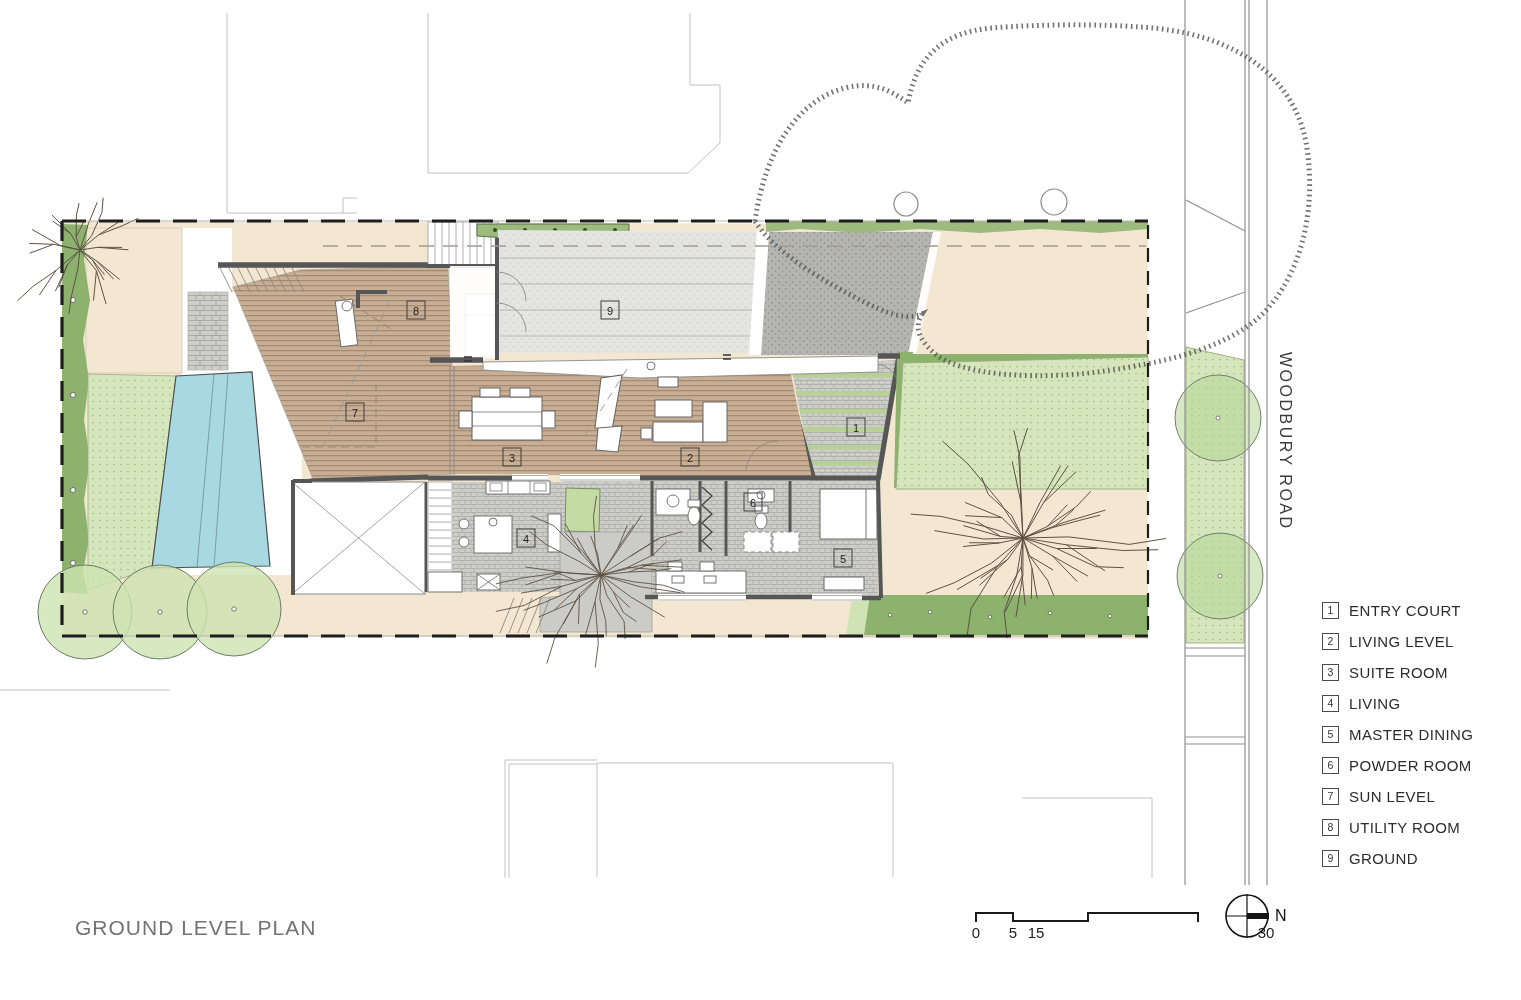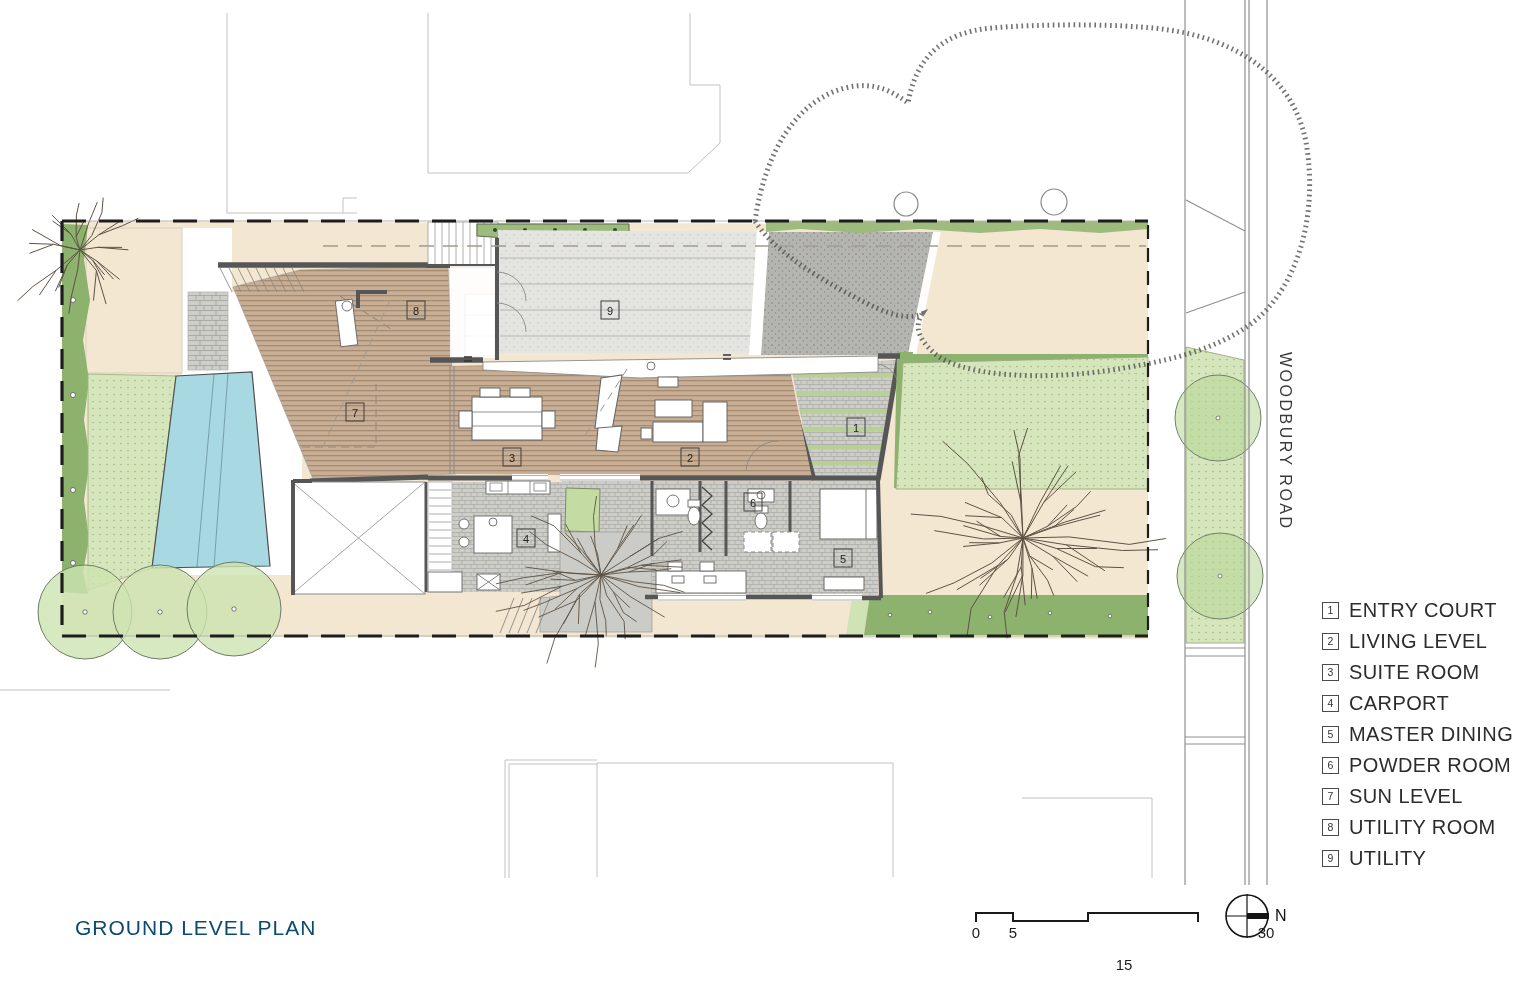--- a/index.html
+++ b/index.html
@@ -3,30 +3,30 @@
 <meta charset="utf-8">
 <style>
   html,body{margin:0;padding:0;background:#fff;}
   .stage{position:relative;width:1521px;height:1000px;background:#fff;overflow:hidden;
          font-family:"Liberation Sans",sans-serif;
          --tan:#f3e7d2;--wood:#c8ae94;--lawn:#d5e6bc;--hedge:#8cb26e;--hedgelight:#cfe3b4;
          --pool:#a8d8e2;--conc:#e4e4e0;--drive:#b4b4b0;--pave:#cdcdc9;--planter:#9cbb7c;
          --stripgreen:#b7d094;--wall:#565656;--ink:#2b2b2b;}
   .stage svg{position:absolute;left:0;top:0;}
   .ovl{position:absolute;color:var(--ink);}
-  #title{left:75px;top:916px;font-size:21px;letter-spacing:1px;color:#0c4a6e;}
+  #title{left:75px;top:916px;font-size:21px;letter-spacing:1px;color:#737373;}
   #roadlabel{left:1294px;top:352px;font-size:16px;letter-spacing:2.5px;white-space:nowrap;
              transform:rotate(90deg);transform-origin:0 0;color:#3a3a3a;}
   #nlabel{left:1275px;top:907px;font-size:16px;color:#111;}
   .scale-num{position:absolute;top:924px;font-size:15px;transform:translateX(-50%);color:#1b1b1b;}
   .legend{position:absolute;left:1322px;top:602px;}
   .legend-row{display:flex;align-items:center;height:16px;margin-bottom:15px;}
   .legend-box{width:15px;height:15px;border:1.4px solid #4a4a4a;display:flex;align-items:center;
               justify-content:center;font-size:10.5px;color:#333;margin-right:10px;flex:0 0 auto;}
-  .legend-label{font-size:20px;letter-spacing:.4px;color:#2c2c2c;white-space:nowrap;}
+  .legend-label{font-size:15px;letter-spacing:.4px;color:#2c2c2c;white-space:nowrap;}
   .marker{position:absolute;width:17px;height:17px;border:1.3px solid #3f3f3f;
           transform:translate(-50%,-50%);display:flex;align-items:center;justify-content:center;
           font-size:11px;color:#222;background:transparent;}
 </style>
 </head>
 <body>
 
 <div class="stage" style="--tan: #f3e7d2; --wood: #c8ae94; --lawn: #d5e6bc; --hedge: #8cb26e; --hedgelight: #cfe3b4; --pool: #a8d8e2; --conc: #e4e4e0; --drive: #b4b4b0; --pave: #cdcdc9; --planter: #9cbb7c; --stripgreen: #b7d094; --wall: #565656; --ink: #2b2b2b;">
 
 <svg width="1521" height="1000" viewBox="0 0 1521 1000">
@@ -338,59 +338,59 @@
     <rect x="1247" y="913" width="22" height="6" fill="#141414"></rect>
   </g>
 </svg>
 
 <div class="ovl" id="title">GROUND LEVEL PLAN</div>
 <div class="ovl" id="roadlabel">WOODBURY ROAD</div>
 <div class="ovl" id="nlabel">N</div>
 <div>
       <span class="scale-num" style="left: 976px;">0</span>
       <span class="scale-num" style="left: 1013px;">5</span>
-      <span class="scale-num" style="left: 1124px; margin-top: 32px;">15</span>
+      <span class="scale-num" style="left: 1036px;">15</span>
       <span class="scale-num" style="left: 1266px;">30</span>
     </div>
 <div class="legend">
       <div class="legend-row">
         <span class="legend-box">1</span>
         <span class="legend-label">ENTRY COURT</span>
       </div>
       <div class="legend-row">
         <span class="legend-box">2</span>
         <span class="legend-label">LIVING LEVEL</span>
       </div>
       <div class="legend-row">
         <span class="legend-box">3</span>
         <span class="legend-label">SUITE ROOM</span>
       </div>
       <div class="legend-row">
         <span class="legend-box">4</span>
-        <span class="legend-label">CARPORT</span>
+        <span class="legend-label">LIVING</span>
       </div>
       <div class="legend-row">
         <span class="legend-box">5</span>
         <span class="legend-label">MASTER DINING</span>
       </div>
       <div class="legend-row">
         <span class="legend-box">6</span>
         <span class="legend-label">POWDER ROOM</span>
       </div>
       <div class="legend-row">
         <span class="legend-box">7</span>
         <span class="legend-label">SUN LEVEL</span>
       </div>
       <div class="legend-row">
         <span class="legend-box">8</span>
         <span class="legend-label">UTILITY ROOM</span>
       </div>
       <div class="legend-row">
         <span class="legend-box">9</span>
-        <span class="legend-label">UTILITY</span>
+        <span class="legend-label">GROUND</span>
       </div>
     </div>
 <div>
       <div class="marker" style="left: 856px; top: 427px;">1</div>
       <div class="marker" style="left: 690px; top: 457px;">2</div>
       <div class="marker" style="left: 512px; top: 457px;">3</div>
       <div class="marker" style="left: 526px; top: 538px;">4</div>
       <div class="marker" style="left: 843px; top: 558px;">5</div>
       <div class="marker" style="left: 753px; top: 502px;">6</div>
       <div class="marker" style="left: 355px; top: 412px;">7</div>

